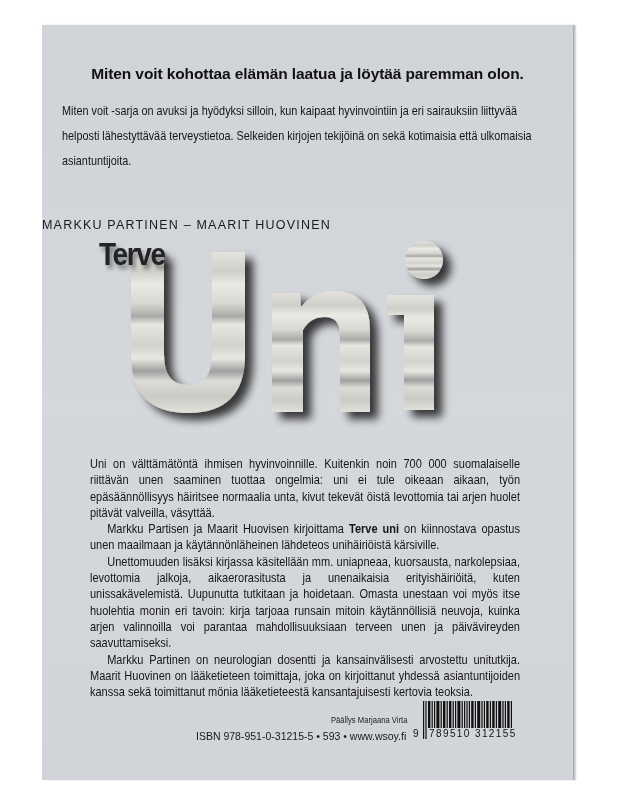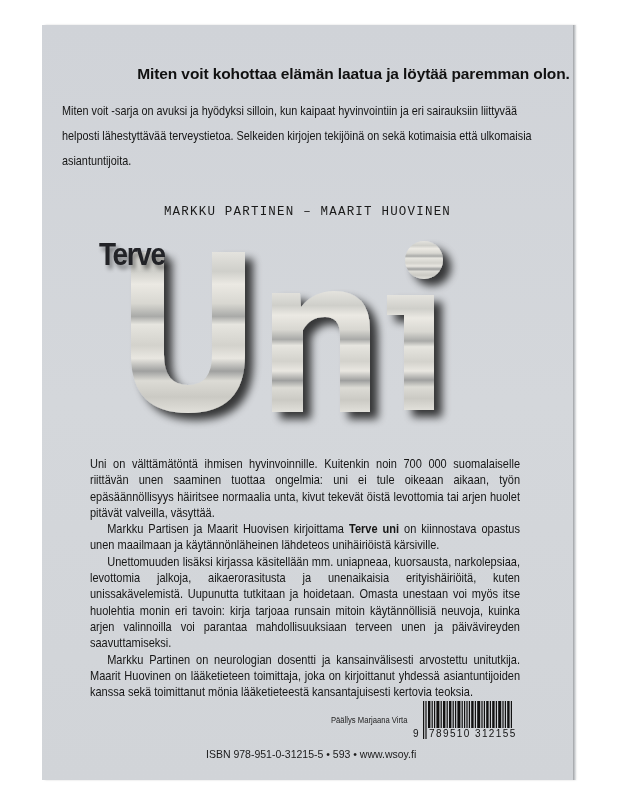--- a/index.html
+++ b/index.html
@@ -12,30 +12,30 @@
     background:#d2d5d9;
     background-image: linear-gradient(180deg, #d0d3d8 0%, #d4d7db 50%, #d1d4d8 100%);
     box-shadow: 2px 0 0 #b9bcc0, 3px 0 2px rgba(0,0,0,0.15);
   }
   .book-edge {
     position:absolute; right:-3px; top:0; width:3px; height:100%;
     background:linear-gradient(90deg,#9ea1a5,#e6e8ea);
   }
   .headline {
     position:absolute; left:0; top:40px; width:531px; text-align:center;
-    font-weight:bold; font-size:15.5px; color:#111; letter-spacing:-0.1px;padding-left:46px;
+    font-weight:bold; font-size:15.5px; color:#111; letter-spacing:-0.1px;
   }
   .intro {
     position:absolute; left:20px; top:74px; width:490px;
     font-size:12.6px; line-height:25px; color:#151515;
     transform:scaleX(0.86); transform-origin:left top; width:570px;
   }
   .authors {
-    position:absolute; left:0; top:180px; width:531px; text-align:center;
-    font-size:12.5px; letter-spacing:1.2px; color:#1a1a1a;font-family:Liberation Mono, monospace;
+    position:absolute; left:0; top:193px; width:531px; 
+    font-size:12.5px; letter-spacing:1.2px; color:#1a1a1a;
   }
   .logo { position:absolute; left:0; top:0; width:531px; height:420px;text-align:center; }
   .terve {
     position:absolute; left:57px; top:212px; font-size:31px; font-weight:bold;
     color:#222327; letter-spacing:-1.5px; transform:scaleX(0.9); transform-origin:left top;
     text-shadow: 3px 4px 5px rgba(0,0,0,0.45); z-index:3;
   }
   .uni-svg { position:absolute; left:0; top:0; z-index:2; }
   .body-text {
     position:absolute; left:48px; top:431px; width:500px;
@@ -43,21 +43,21 @@
     transform:scaleX(0.86); transform-origin:left top;
   }
   .body-text p { margin:0; text-align:justify; text-align-last:left; }
   .body-text p.ind { text-indent:20px; }
   .body-text b { font-weight:bold; }
   .credit {
     position:absolute; left:289px; top:690px; font-size:8.5px; color:#222;
     transform:scaleX(0.9); transform-origin:left top;
   }
   .isbn {
-    position:absolute; left:164px; top:705px; font-size:10.5px; color:#1a1a1a;margin-top:18px;
+    position:absolute; left:154px; top:705px; font-size:10.5px; color:#1a1a1a;
   }
   .barcode-wrap { position:absolute; left:371px; top:676px; width:110px; height:45px; }
   .barcode-lead { position:absolute; left:0; top:27px; font-size:10px; color:#111; }
   .barcode-digits {
     position:absolute; left:12px; top:27px; font-size:10px; letter-spacing:1.4px; color:#111;
     background:#d2d5d9; padding:0 1px; line-height:11px;text-align:center;
   }
 </style>
 </head>
 <body>

